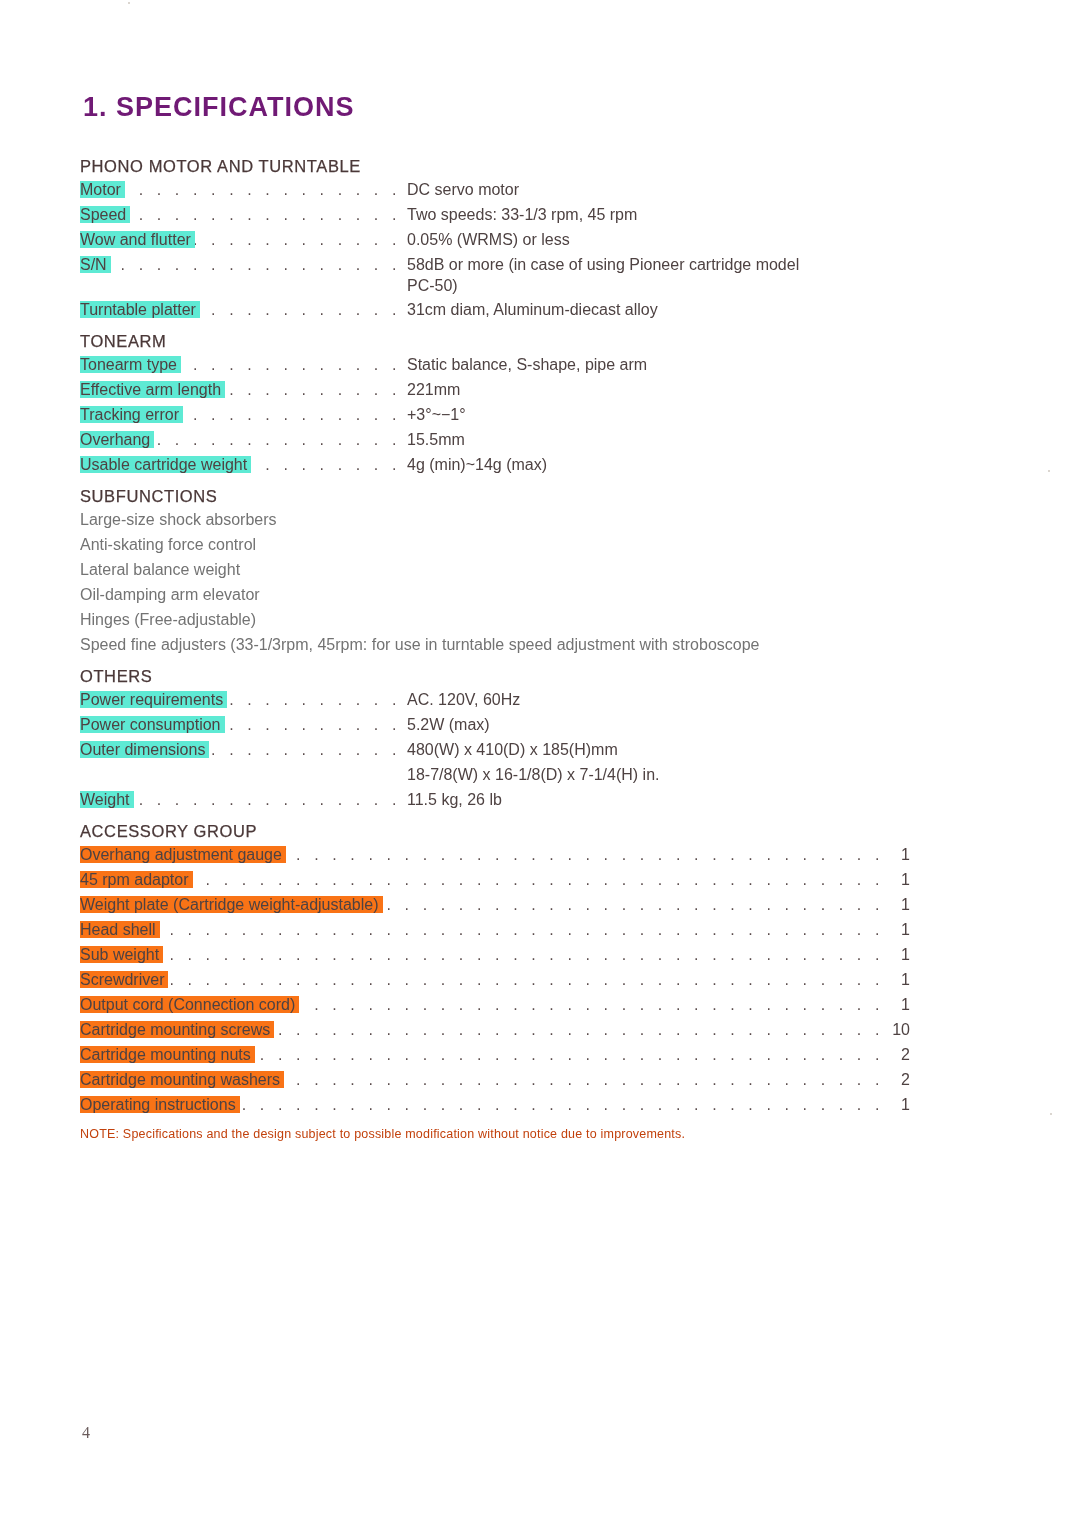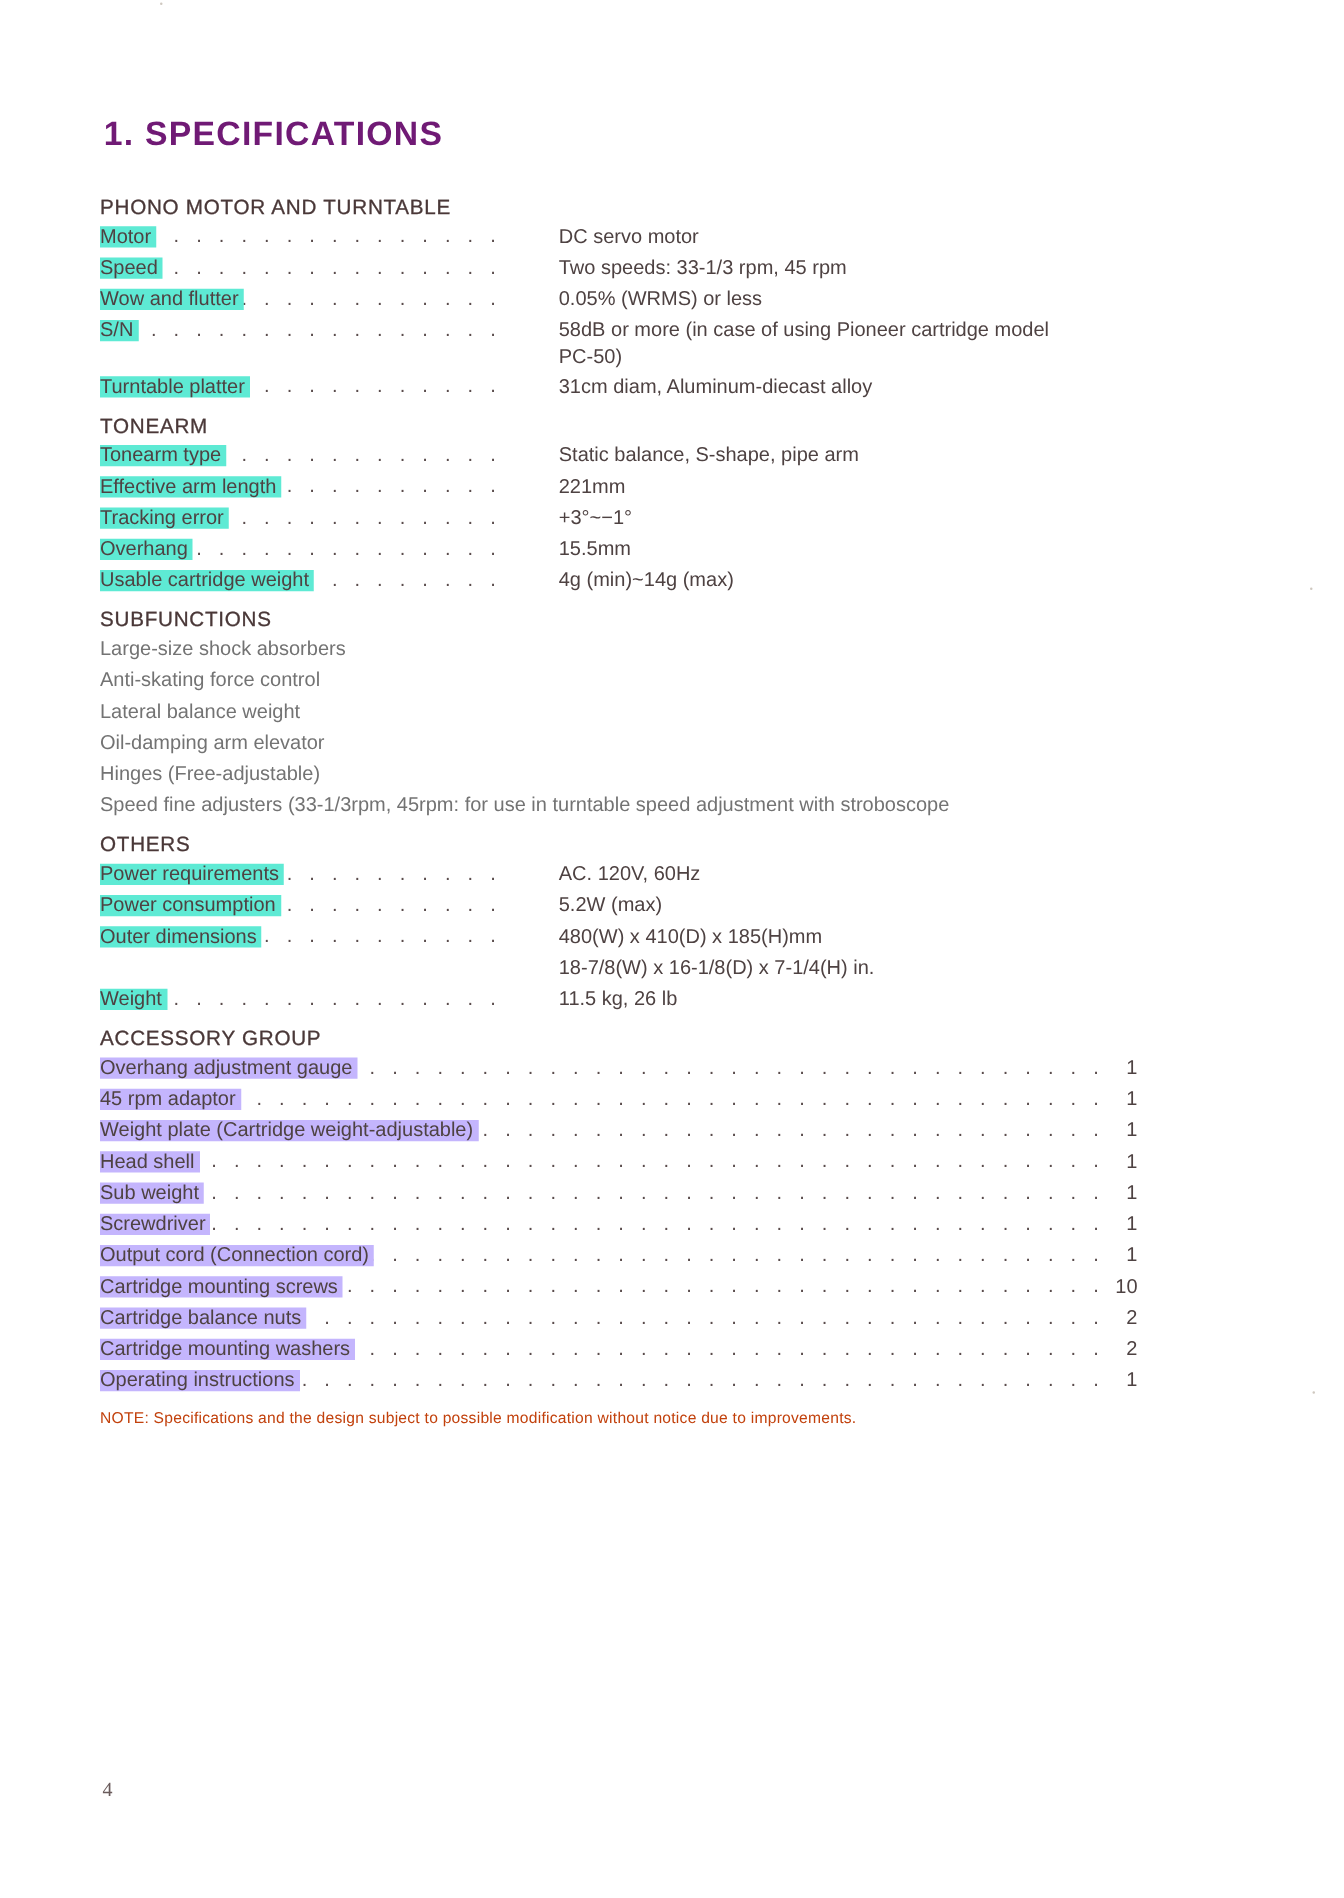--- a/index.html
+++ b/index.html
@@ -27,26 +27,26 @@
     color: #4e4242;
   }
   .row .label {
     width: 327px; flex: none; overflow: hidden; white-space: nowrap; position: relative;
   }
   .row .label .lbl-text { background: #5eead4; padding-right: 4px; position: relative; z-index: 1; }
   .row .label .leader {
     position: absolute; left: 0; right: 6px; top: 0; white-space: nowrap; overflow: hidden;
     letter-spacing: 4.6px; text-align: right; direction: rtl; color: #5a4c4c;
   }
-  .row .value { white-space: nowrap; margin-left: 40px; }
+  .row .value { white-space: nowrap; }
   .plain { font-size: 16px; height: 25px; line-height: 25px; color: #737373; white-space: nowrap; }
   .gap-sm { height: 8px; }
   .acc-row { display: flex; font-size: 16px; height: 25px; line-height: 25px; color: #4e4242; }
   .acc-row .label { flex: 1; position: relative; overflow: hidden; white-space: nowrap; }
-  .acc-row .label .lbl-text { background: #c4b5fd; padding-right: 4px; position: relative; z-index: 1; }
+  .acc-row .label .lbl-text { background: #f97316; padding-right: 4px; position: relative; z-index: 1; }
   .acc-row .label .leader {
     position: absolute; left: 0; right: 2px; top: 0; white-space: nowrap; overflow: hidden;
     letter-spacing: 4.6px; direction: rtl; color: #5a4c4c;
   }
   .acc-row .qty { width: 24px; text-align: right; flex: none; }
   .note {
     font-size: 12.5px; color: #c2410c; margin-top: 10px; letter-spacing: 0.2px;
   }
   .page-number {
     position: absolute; left: 82px; top: 1424px;
@@ -173,21 +173,21 @@
   </div>
   <div class="acc-row">
     <div class="label"><span class="leader">. . . . . . . . . . . . . . . . . . . . . . . . . . . . . . . . . . . . . . . . . . . . . . . . . . . . . . . . . . . . . . . . . . . . . . . . . . . . . . . . . . . . . . . .</span><span class="lbl-text">Output cord (Connection cord)</span></div>
     <div class="qty">1</div>
   </div>
   <div class="acc-row">
     <div class="label"><span class="leader">. . . . . . . . . . . . . . . . . . . . . . . . . . . . . . . . . . . . . . . . . . . . . . . . . . . . . . . . . . . . . . . . . . . . . . . . . . . . . . . . . . . . . . . .</span><span class="lbl-text">Cartridge mounting screws</span></div>
     <div class="qty">10</div>
   </div>
   <div class="acc-row">
-    <div class="label"><span class="leader">. . . . . . . . . . . . . . . . . . . . . . . . . . . . . . . . . . . . . . . . . . . . . . . . . . . . . . . . . . . . . . . . . . . . . . . . . . . . . . . . . . . . . . . .</span><span class="lbl-text">Cartridge balance nuts</span></div>
+    <div class="label"><span class="leader">. . . . . . . . . . . . . . . . . . . . . . . . . . . . . . . . . . . . . . . . . . . . . . . . . . . . . . . . . . . . . . . . . . . . . . . . . . . . . . . . . . . . . . . .</span><span class="lbl-text">Cartridge mounting nuts</span></div>
     <div class="qty">2</div>
   </div>
   <div class="acc-row">
     <div class="label"><span class="leader">. . . . . . . . . . . . . . . . . . . . . . . . . . . . . . . . . . . . . . . . . . . . . . . . . . . . . . . . . . . . . . . . . . . . . . . . . . . . . . . . . . . . . . . .</span><span class="lbl-text">Cartridge mounting washers</span></div>
     <div class="qty">2</div>
   </div>
   <div class="acc-row">
     <div class="label"><span class="leader">. . . . . . . . . . . . . . . . . . . . . . . . . . . . . . . . . . . . . . . . . . . . . . . . . . . . . . . . . . . . . . . . . . . . . . . . . . . . . . . . . . . . . . . .</span><span class="lbl-text">Operating instructions</span></div>
     <div class="qty">1</div>
   </div>

